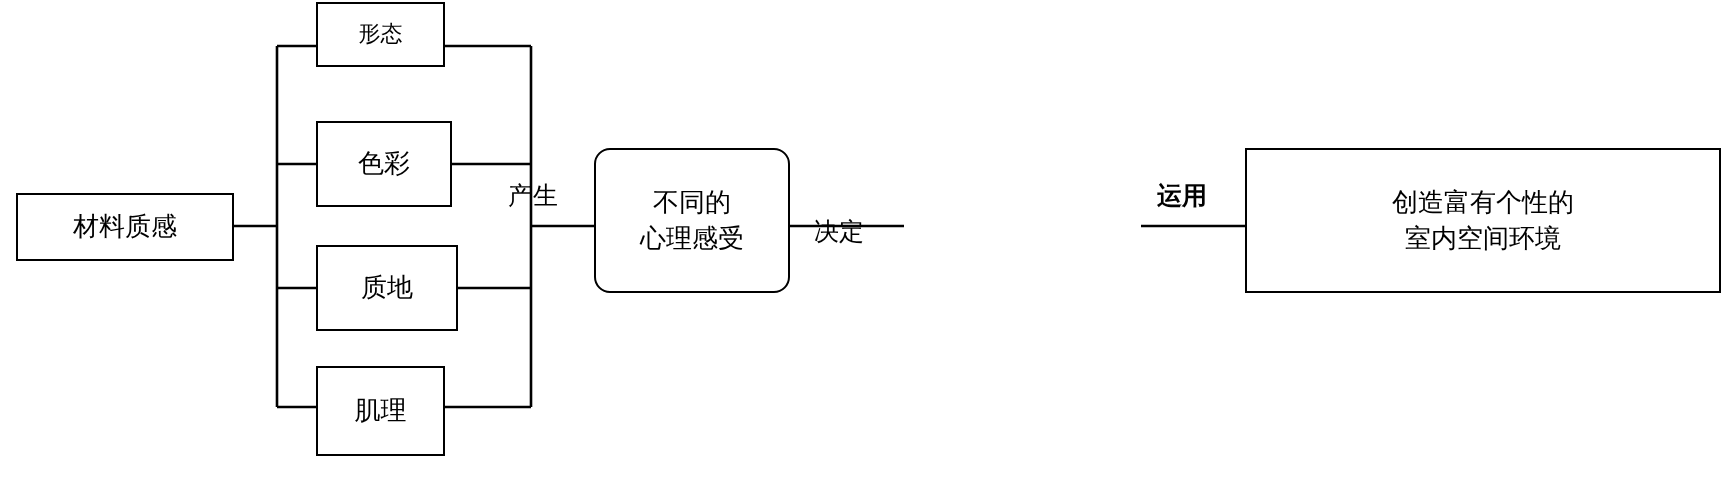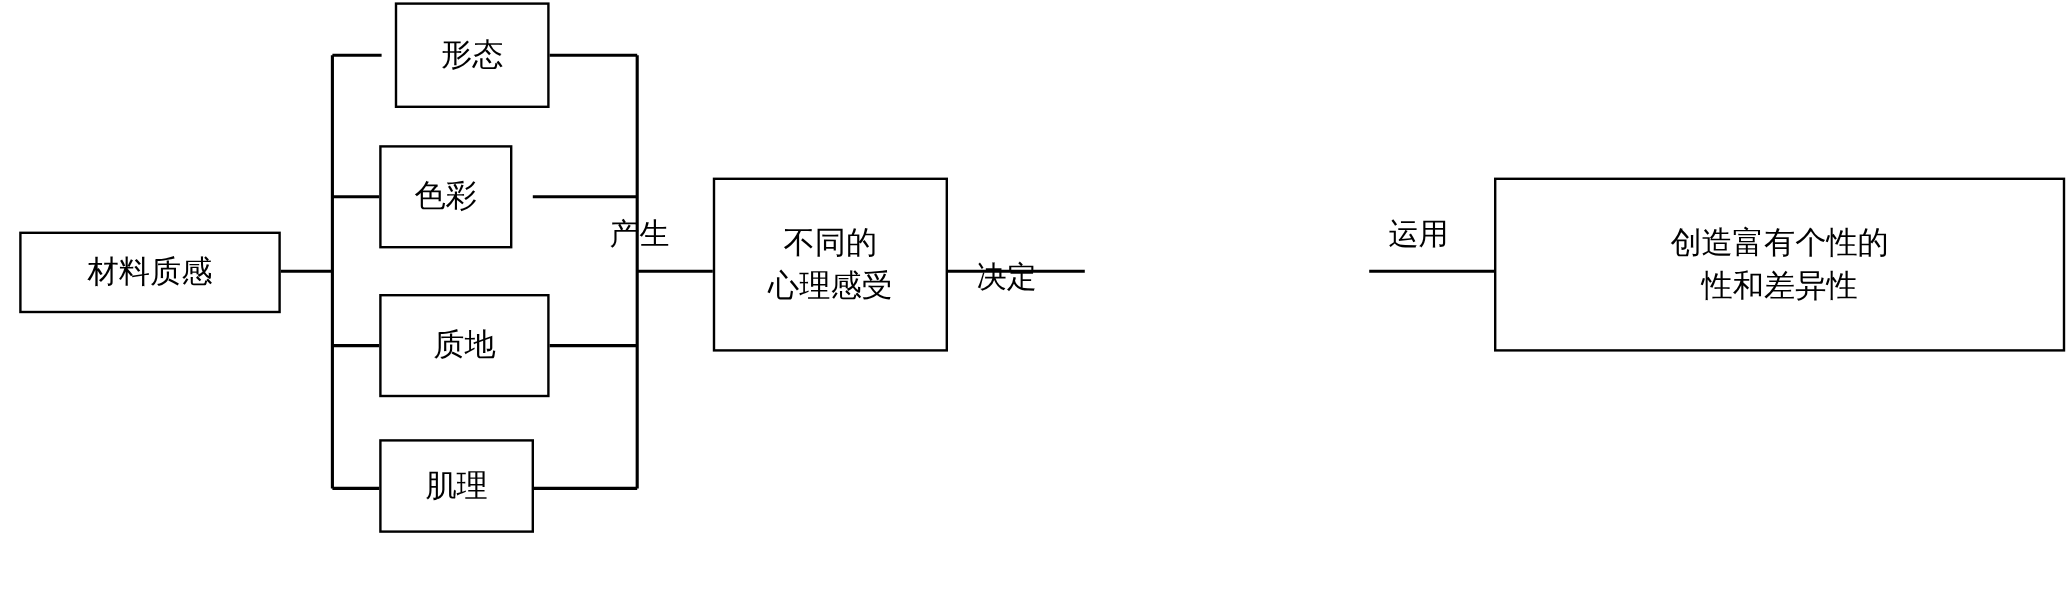--- a/index.html
+++ b/index.html
@@ -83,46 +83,46 @@
 
     <line x1="789" y1="226" x2="904" y2="226"></line>
 
     <line x1="1141" y1="226" x2="1247" y2="226"></line>
   </svg>
 
   <div class="node-box" style="left:2px; top:193px; width:218px; height:68px; font-size:26px;margin-left:14px;">
     <span class="node-text">材料质感</span>
   </div>
 
-  <div class="node-box" style="left:316px; top:2px; width:129px; height:88px; font-size:26px;margin-left:13px;">
+  <div class="node-box" style="left:316px; top:2px; width:129px; height:65px; font-size:22px;">
     <span class="node-text">形态</span>
   </div>
 
-  <div class="node-box" style="left:316px; top:121px; width:111px; height:86px; font-size:26px;">
+  <div class="node-box" style="left:316px; top:121px; width:136px; height:86px; font-size:26px;">
     <span class="node-text">色彩</span>
   </div>
 
   <div class="node-box" style="left:316px; top:245px; width:142px; height:86px; font-size:26px;">
     <span class="node-text">质地</span>
   </div>
 
-  <div class="node-box" style="left:316px; top:366px; width:129px; height:78px; font-size:26px;align-items:center;">
+  <div class="node-box" style="left:316px; top:366px; width:129px; height:90px; font-size:26px;align-items:center;">
     <span class="node-text">肌理</span>
   </div>
 
   <div class="edge-label" style="left:508px; top:183px; font-size:25px;">产生</div>
 
   <div class="edge-label" style="left:814px; top:183px; font-size:25px;margin-top:36px;">决定</div>
 
-  <div class="edge-label" style="left:1157px; top:183px; font-size:25px;">运用</div>
+  <div class="edge-label" style="left:1157px; top:183px; font-size:25px;font-weight:bold;">运用</div>
 
-  <div class="node-box" style="left:594px; top:148px; width:196px; height:145px; font-size:26px;">
+  <div class="node-box" style="left:594px; top:148px; width:196px; height:145px; font-size:26px;border-radius:16px;">
     <span class="node-text">不同的
 心理感受</span>
   </div>
 
 
   <div class="node-box" style="left:1245px; top:148px; width:476px; height:145px; font-size:26px;">
     <span class="node-text">创造富有个性的
-性和差异性</span>
+室内空间环境</span>
   </div>
 
 </div>
 
 </body></html>

